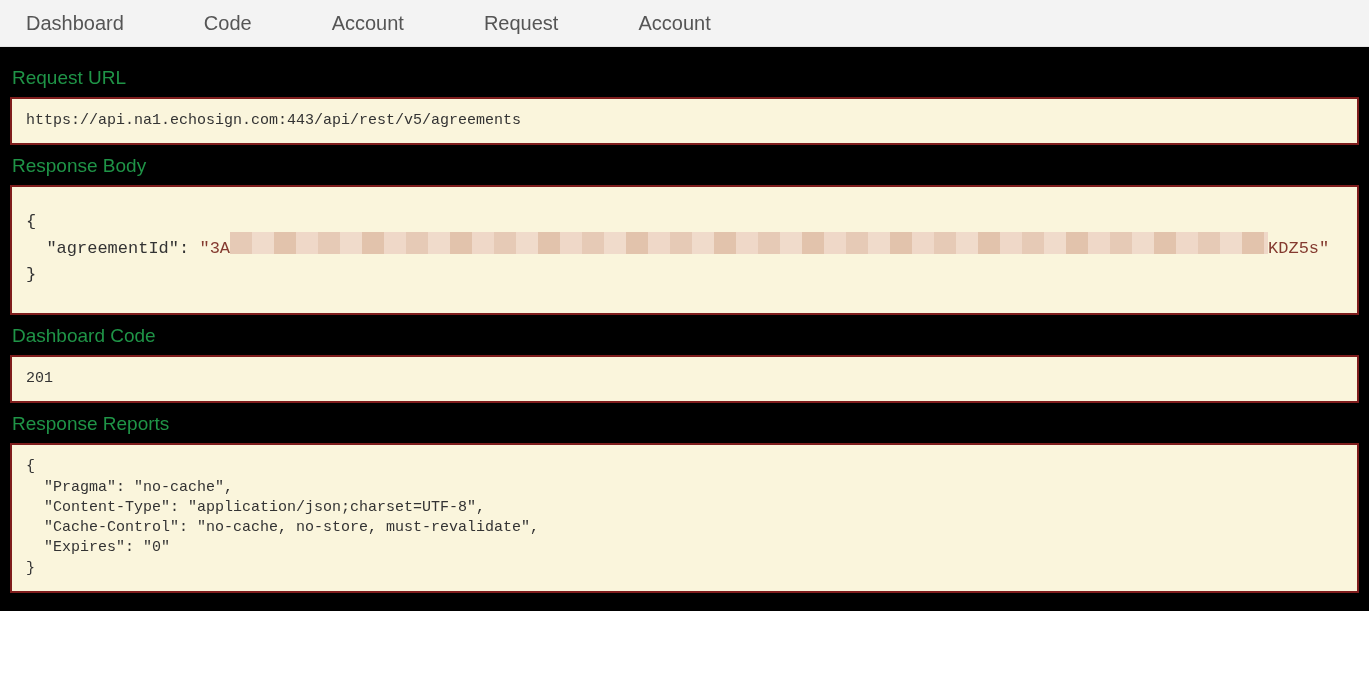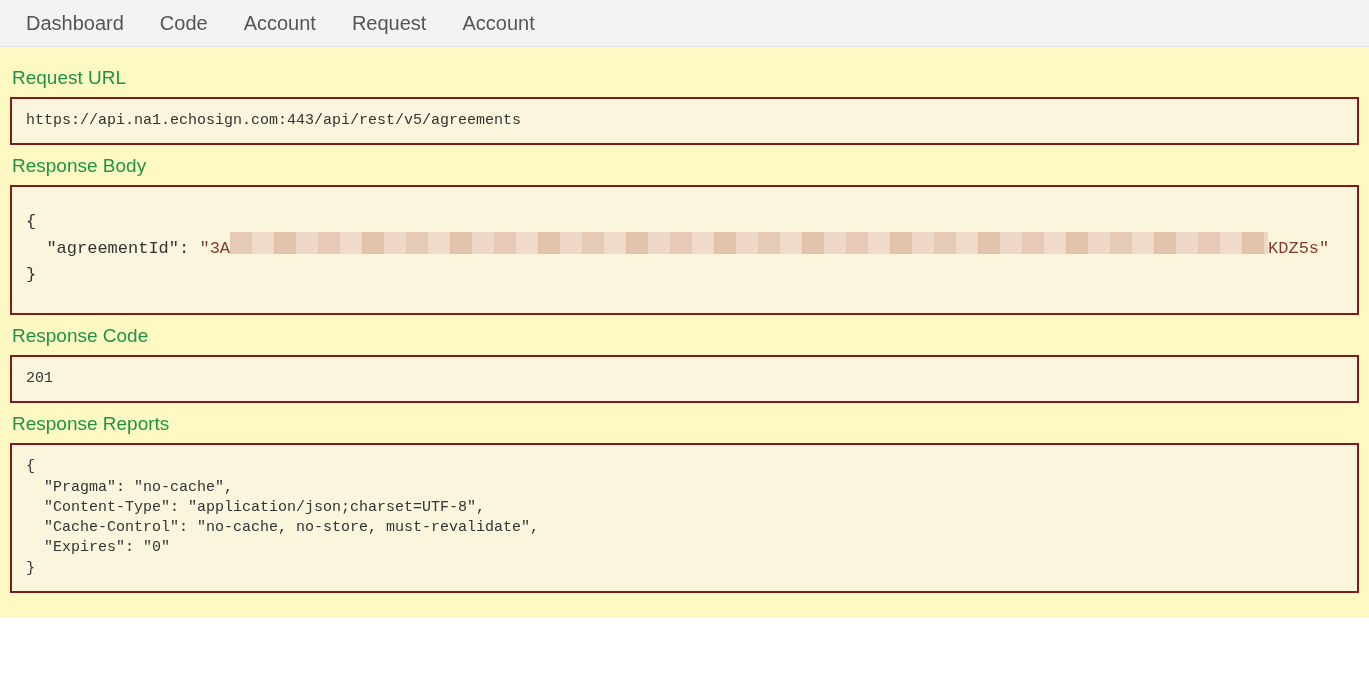--- a/index.html
+++ b/index.html
@@ -11,33 +11,34 @@
     color: #333;
   }
   
   .navbar {
     background: #f3f3f3;
     border-bottom: 1px solid #e5e5e5;
     display: flex;
     align-items: center;
     padding: 0 8px;
     height: 46px;
+    gap: 44px;
   }
   .nav-item {
     font-size: 20px;
     color: #555;
     padding: 10px 18px;
     cursor: pointer;
     user-select: none;
   }
 
   
   .content {
-    background: #fef9c3;
-    padding: 10px 10px 24px 10px;
+    background: #000000;
+    padding: 10px 10px 18px 10px;
     box-sizing: border-box;
   }
 
   .section-heading {
     color: #1f9447;
     font-size: 19px;
     font-weight: 400;
     margin: 10px 0 8px 0;
     padding: 0 2px;
   }
@@ -95,21 +96,21 @@
 <div class="content">
 
   <div class="section-heading">Request URL</div>
   <div class="code-block">https://api.na1.echosign.com:443/api/rest/v5/agreements</div>
 
   <div class="section-heading">Response Body</div>
   <div class="code-block big"><span>{</span>
 <span class="json-key">  "agreementId": </span><span class="json-string">"3A</span><span class="redact-line"><span class="redact-strip" style="width:1038px"></span></span><span class="json-string">KDZ5s"</span>
 <span>}</span></div>
 
-  <div class="section-heading">Response Code</div>
+  <div class="section-heading">Dashboard Code</div>
   <div class="code-block">201</div>
 
   <div class="section-heading">Response Reports</div>
   <div class="code-block">{
   "Pragma": "no-cache",
   "Content-Type": "application/json;charset=UTF-8",
   "Cache-Control": "no-cache, no-store, must-revalidate",
   "Expires": "0"
 }</div>
 

